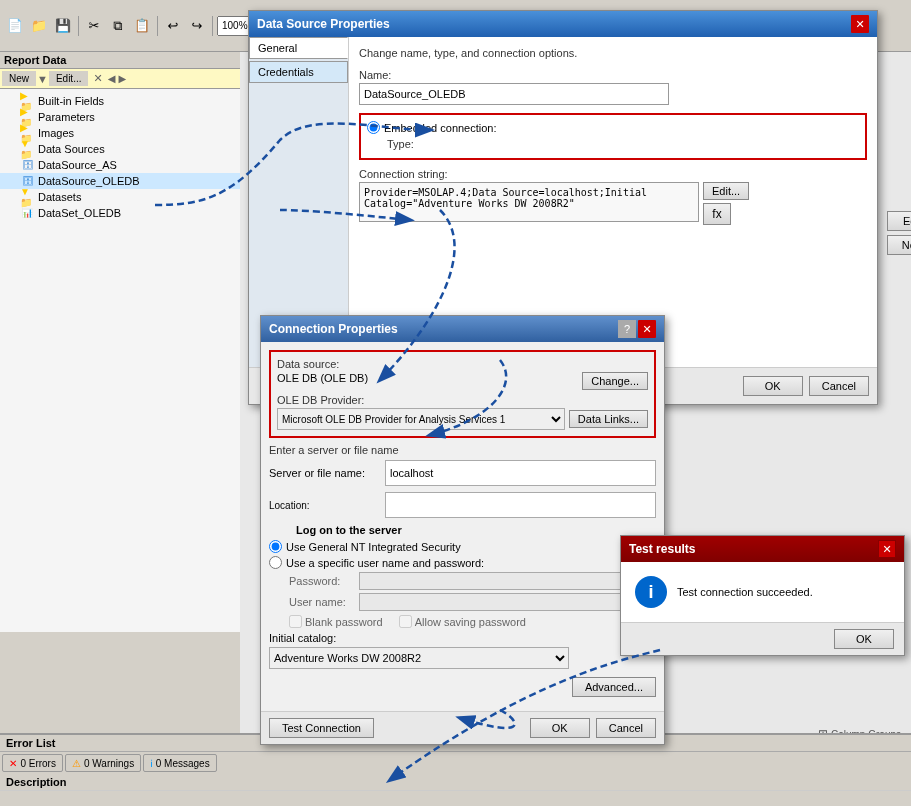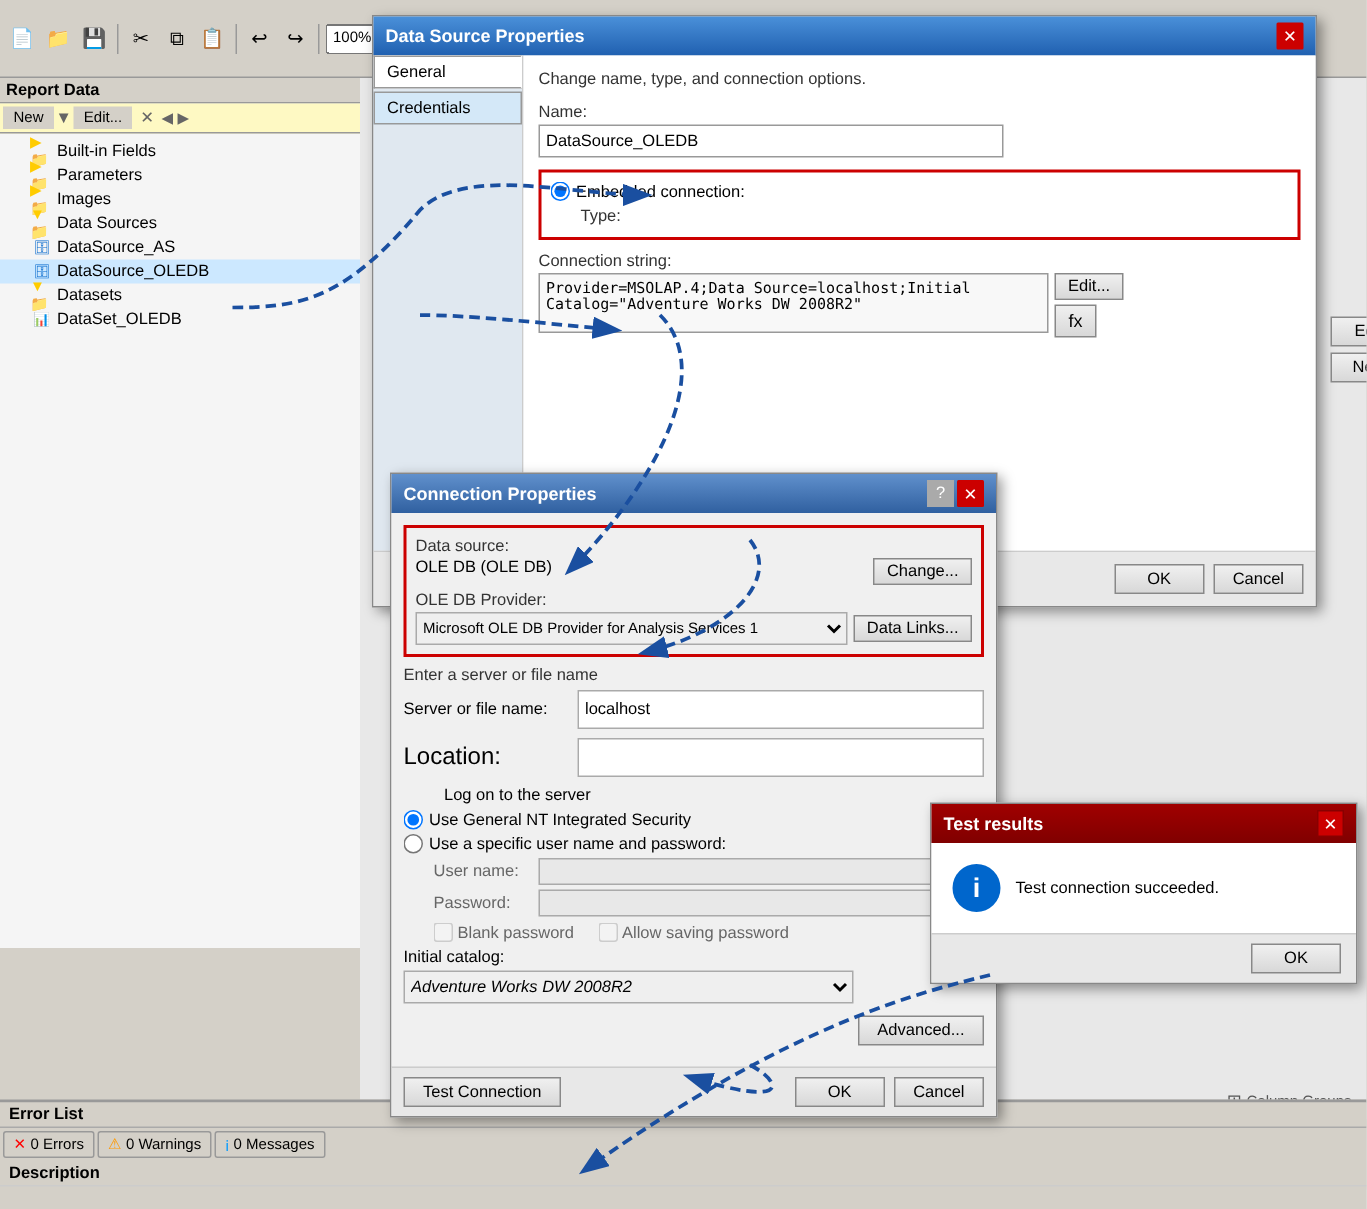--- a/index.html
+++ b/index.html
@@ -59,21 +59,21 @@
     
     .conn-props-dialog { top: 315px; left: 260px; width: 410px; }
     .conn-field-label { font-size: 11px; color: #333; margin-bottom: 2px; }
     .conn-input { width: 100%; height: 26px; border: 1px solid #aaa; padding: 2px 4px; font-size: 11px; background: white; }
     .conn-select { flex: 1; height: 22px; font-size: 10px; border: 1px solid #aaa; }
     .radio-option { display: flex; align-items: center; gap: 4px; margin-bottom: 3px; font-size: 11px; }
     .user-fields { margin-left: 20px; }
     .user-field-row { display: flex; align-items: center; margin-bottom: 3px; }
     .user-field-label { font-size: 11px; width: 70px; color: #666; }
     .user-field-input { flex: 1; height: 18px; border: 1px solid #aaa; background: #e8e8e8; }
-    .catalog-select { width: 300px; height: 22px; font-size: 11px; border: 1px solid #aaa; font-style: italic; }
+    .catalog-select { width: 300px; height: 22px; font-size: 11px; border: 1px solid #aaa; }
     .source-box { border: 2px solid #cc0000; padding: 6px; margin-bottom: 6px; }
     
     
     .test-results-dialog { top: 535px; left: 620px; width: 280px; }
     .info-icon { width: 32px; height: 32px; border-radius: 50%; background: #0066cc; color: white; display: flex; align-items: center; justify-content: center; font-size: 18px; font-weight: bold; flex-shrink: 0; }
     .fx-btn { display: flex; align-items: center; justify-content: center; width: 28px; height: 22px; border: 1px solid #888; background: linear-gradient(to bottom, #f0f0f0, #d8d8d8); cursor: pointer; font-size: 12px; }
     
     
     svg.arrows { position: absolute; top: 0; left: 0; width: 911px; height: 806px; pointer-events: none; }
   </style>
@@ -273,41 +273,41 @@
           <button class="btn-small">Data Links...</button>
         </div>
       </div>
 
       <div style="font-size:11px; margin-bottom:4px; color:#333;">Enter a server or file name</div>
       <div style="display:flex; align-items:center; gap:6px; margin-bottom:6px;">
         <label style="font-size:11px; width:110px;">Server or file name:</label>
         <input type="text" class="conn-input" style="flex: 1 1 0%;" value="localhost">
       </div>
       <div style="display:flex; align-items:center; gap:6px; margin-bottom:6px;">
-        <label style="font-size:16px; width:110px;">Location:</label>
+        <label style="font-size:10px; width:110px;">Location:</label>
         <input type="text" class="conn-input" style="flex: 1 1 0%;">
       </div>
 
-      <div style="font-size:11px; font-weight:normal; margin-bottom:4px;padding-left:27px;">Log on to the server</div>
+      <div style="font-size:11px; font-weight:bold; margin-bottom:4px;padding-left:27px;">Log on to the server</div>
       <div class="radio-option">
         <input type="radio" name="auth" checked="" style="">
         <label>Use General NT Integrated Security</label>
       </div>
       <div class="radio-option">
         <input type="radio" name="auth" style="">
         <label>Use a specific user name and password:</label>
       </div>
       <div class="user-fields">
+        <div class="user-field-row" style="margin-top:3px;">
+          <label class="user-field-label">Password:</label>
+          <input type="password" class="user-field-input" disabled="" style="">
+        </div>
         <div class="user-field-row">
           <label class="user-field-label">User name:</label>
           <input type="text" class="user-field-input" disabled="" style="">
-        </div>
-        <div class="user-field-row" style="margin-top:3px;">
-          <label class="user-field-label">Password:</label>
-          <input type="password" class="user-field-input" disabled="" style="">
         </div>
       </div>
       <div style="display:flex; gap:16px; margin:4px 0 4px 20px;">
         <div style="display:flex; align-items:center; gap:3px;">
           <input type="checkbox" disabled="" style="">
           <label style="font-size:11px; color:#666;">Blank password</label>
         </div>
         <div style="display:flex; align-items:center; gap:3px;">
           <input type="checkbox" disabled="" style="">
           <label style="font-size:11px; color:#666;">Allow saving password</label>

